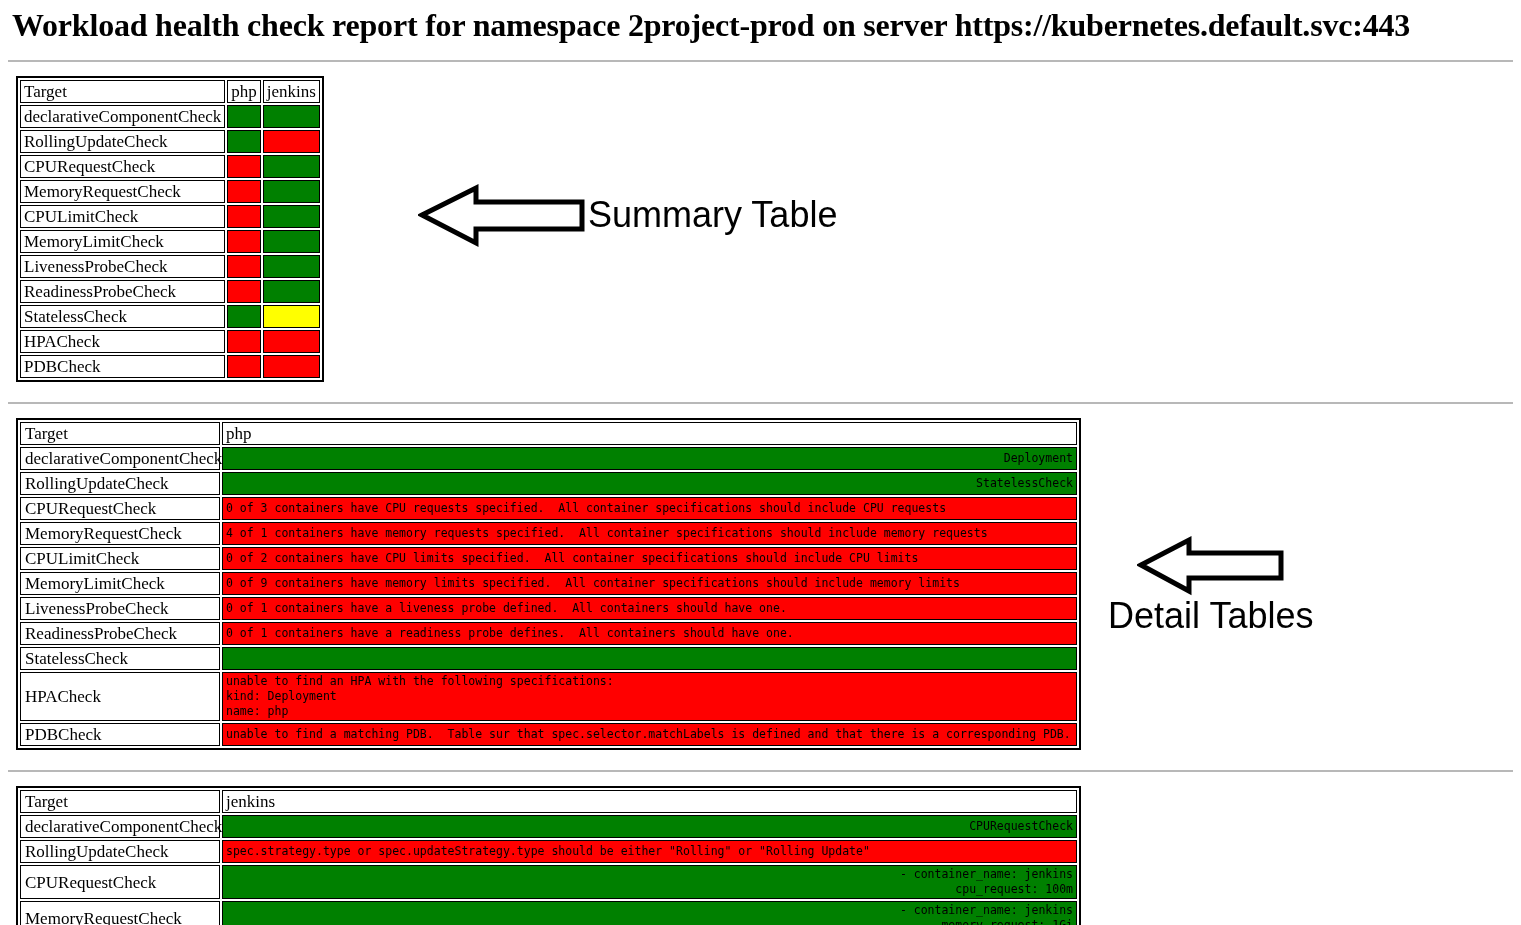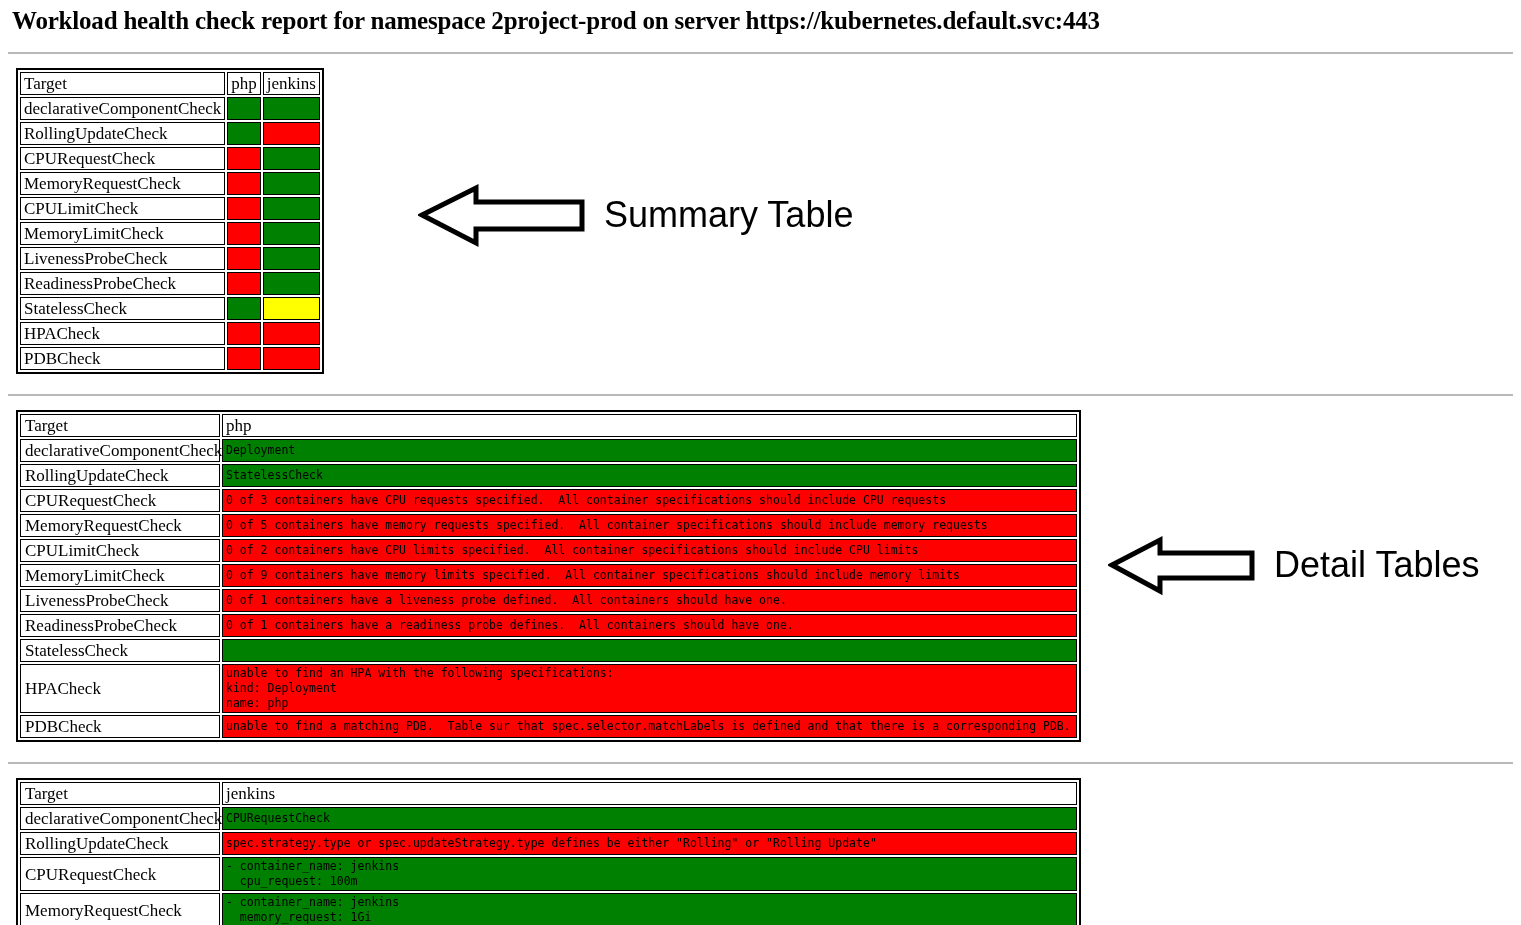--- a/index.html
+++ b/index.html
@@ -19,21 +19,21 @@
   .page {
     position: relative;
     width: 1521px;
     height: 925px;
     box-sizing: border-box;
     padding: 0 8px;
   }
 
   h1.report-title {
     font-family: "Liberation Serif", "DejaVu Serif", serif;
-    font-size: 25px;
+    font-size: 32px;
     font-weight: bold;
     margin: 6px 0 0 4px;
     padding: 0;
     line-height: 1.2;
     letter-spacing: -0.2px;
     white-space: nowrap;
   }
 
   hr.rule {
     border: 0;
@@ -117,41 +117,41 @@
     overflow: hidden;
   }
   table.detail td.value.head {
     font-family: "Liberation Serif", "DejaVu Serif", serif;
     font-size: 17px;
     line-height: 19px;
     background: #ffffff;
   }
 
   
-  .st-green  { background: #008000 !important; }
+  .st-green  { background: #008000 !important; text-align: right; }
   .st-red    { background: #ff0000 !important; }
   .st-yellow { background: #ffff00 !important; }
 
   
   .annotation {
     position: absolute;
     display: flex;
     align-items: center;
-    gap: 18px;
+    gap: 2px;
   }
   .annotation .arrow { display: block; }
   .annotation .anno-label {
     font-family: "Liberation Sans", "DejaVu Sans", sans-serif;
     font-size: 36px;
     line-height: 36px;
     color: #000000;
     white-space: nowrap;
   }
   #anno-summary { left: 418px; top: 176px; }
-  #anno-detail  { left: 1108px; top: 528px; }
+  #anno-detail  { left: 1108px; top: 528px; flex-direction: column; }
 </style>
 </head>
 <body>
 
 <div class="page">
 
   <h1 class="report-title">Workload health check report for namespace 2project-prod on server https://kubernetes.default.svc:443</h1>
 
   <hr class="rule">
 
@@ -249,21 +249,21 @@
             <tr>
               <td class="label">RollingUpdateCheck</td>
               <td class="value st-green">StatelessCheck</td>
             </tr>
             <tr>
               <td class="label">CPURequestCheck</td>
               <td class="value st-red">0 of 3 containers have CPU requests specified.  All container specifications should include CPU requests</td>
             </tr>
             <tr>
               <td class="label">MemoryRequestCheck</td>
-              <td class="value st-red">0 of 5 containers have memory requests specified.  All container specifications should include memory requests</td>
+              <td class="value st-red">4 of 1 containers have memory requests specified.  All container specifications should include memory requests</td>
             </tr>
             <tr>
               <td class="label">CPULimitCheck</td>
               <td class="value st-red">0 of 2 containers have CPU limits specified.  All container specifications should include CPU limits</td>
             </tr>
             <tr>
               <td class="label">MemoryLimitCheck</td>
               <td class="value st-red">0 of 9 containers have memory limits specified.  All container specifications should include memory limits</td>
             </tr>
             <tr>
@@ -294,21 +294,21 @@
             <tr>
               <td class="label">Target</td>
               <td class="value head">jenkins</td>
             </tr>
             <tr>
               <td class="label">declarativeComponentCheck</td>
               <td class="value st-green">CPURequestCheck</td>
             </tr>
             <tr>
               <td class="label">RollingUpdateCheck</td>
-              <td class="value st-red">spec.strategy.type or spec.updateStrategy.type defines be either "Rolling" or "Rolling Update"</td>
+              <td class="value st-red">spec.strategy.type or spec.updateStrategy.type should be either "Rolling" or "Rolling Update"</td>
             </tr>
             <tr>
               <td class="label">CPURequestCheck</td>
               <td class="value st-green">- container_name: jenkins
   cpu_request: 100m</td>
             </tr>
             <tr>
               <td class="label">MemoryRequestCheck</td>
               <td class="value st-green">- container_name: jenkins
   memory_request: 1Gi</td>

